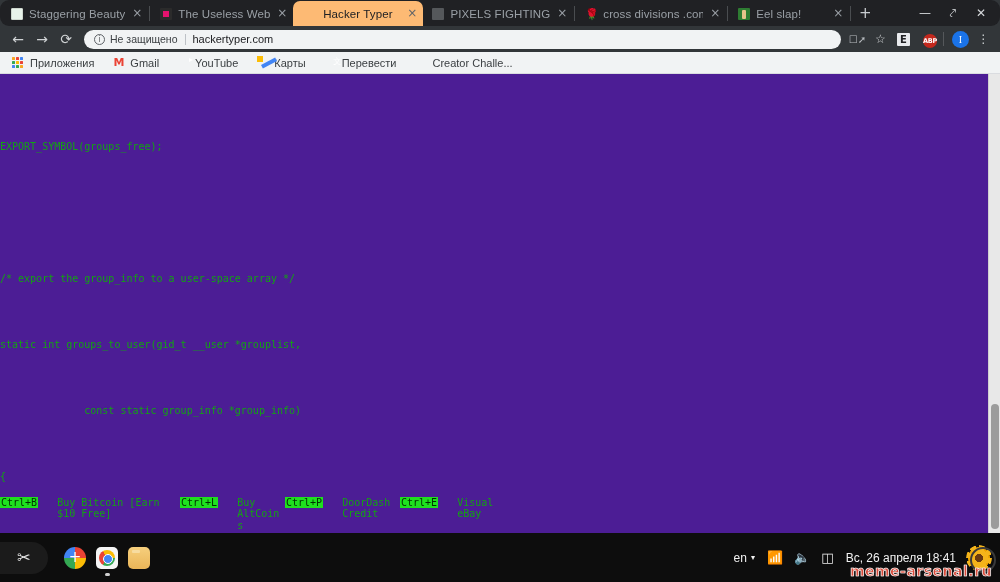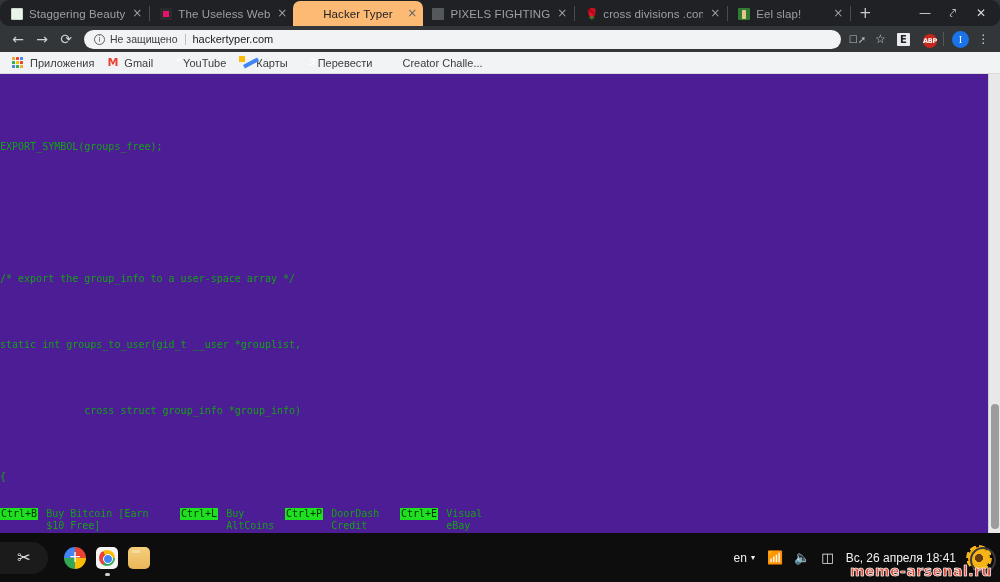--- a/index.html
+++ b/index.html
@@ -123,21 +123,21 @@
   .tb-div { width:1px; height:14px; background:#55585b; margin:0 4px; }
   .avatar {
     width: 17px; height: 17px; border-radius: 50%; background: #1a73e8;
     color: #fff; font-size: 10px; line-height: 17px; text-align: center;
     display:inline-block; font-family: "Liberation Serif", serif;
   }
 
   
   .bookmarks {
     height: 22px; background: #f1f3f4; display: flex; align-items: center;
-    padding: 0 6px; gap: 0px; border-bottom: 1px solid #dadce0;
+    padding: 0 6px; gap: 6px; border-bottom: 1px solid #dadce0;
   }
   .bm {
     display: flex; align-items: center; height: 18px; padding: 0 6px;
     font-size: 11px; color: #3c4043; white-space: nowrap; border-radius: 3px;
   }
   .bm .bm-ic {
     width: 13px; height: 13px; flex: 0 0 13px; margin-right: 5px;
     position: relative; font-size: 11px; line-height: 13px; text-align: center;
   }
   .ic-apps { display:grid; grid-template-columns: repeat(3,3px); grid-template-rows: repeat(3,3px);
@@ -177,21 +177,21 @@
 
   
   .hotkeys {
     position: absolute; left: 0; right: 12px; bottom: 2px;
     display: flex; font-family: "DejaVu Sans Mono", monospace;
     font-size: 10px; line-height: 11.5px; color: #13a313;
   }
   .hk { flex: 0 0 auto; display: flex; align-items: flex-start; }
   .hk .key {
     background: #1fe01f; color: #003000; padding: 0 1px; font-weight: normal;
-    flex: 0 0 auto; margin-right: 8px; height: 11.5px; line-height: 11.5px;
+    flex: 0 0 auto; margin-right: 19px; height: 11.5px; line-height: 11.5px;
   }
   .hk .kl { max-width: 118px; white-space: pre-wrap; word-break: break-word; }
 
   
   .scrollbar {
     position: absolute; right: 0; top: 0; width: 12px; height: 459px;
     background: #e8e8e8; border-left: 1px solid #d0d0d0;
   }
   .scrollbar .thumb {
     position: absolute; left: 2px; width: 8px; top: 330px; height: 125px;
@@ -410,21 +410,21 @@
       </div>
     </div>
 
     <div class="viewport">
 
       <div class="code">
         <div class="line">EXPORT_SYMBOL(groups_free);</div>
         <div class="line"></div>
         <div class="line">/* export the group_info to a user-space array */</div>
         <div class="line">static int groups_to_user(gid_t __user *grouplist,</div>
-        <div class="line">              cross struct group_info *group_info)</div>
+        <div class="line">              const static group_info *group_info)</div>
         <div class="line">{</div>
         <div class="line">    int i;</div>
         
         
         
         
         
         
         
         

